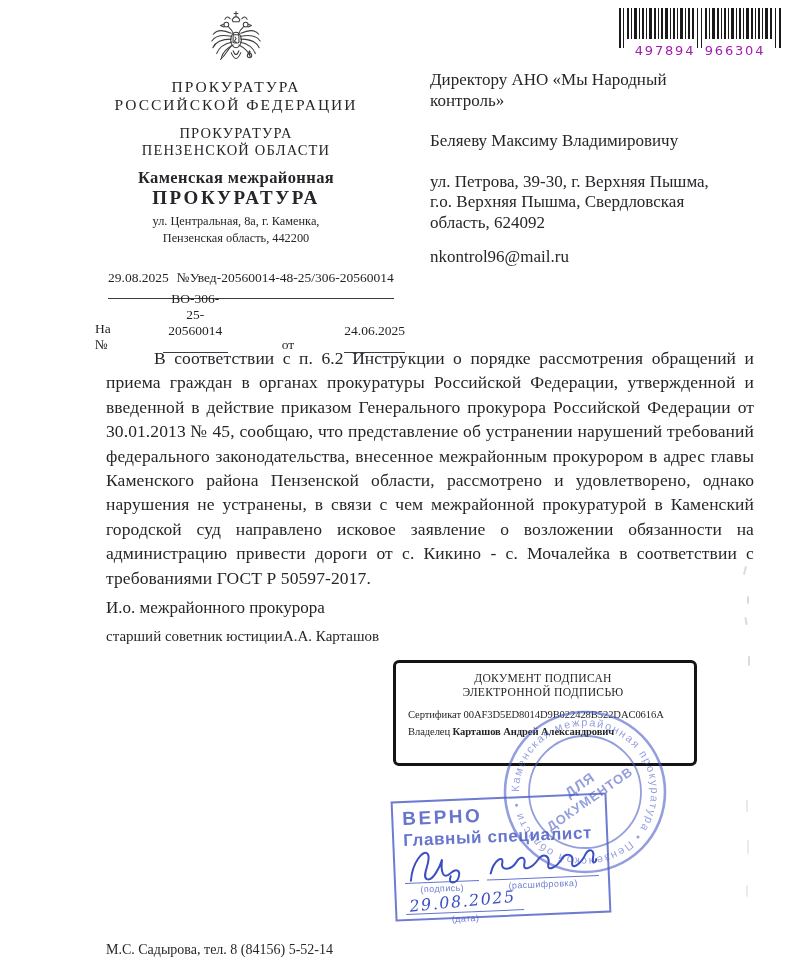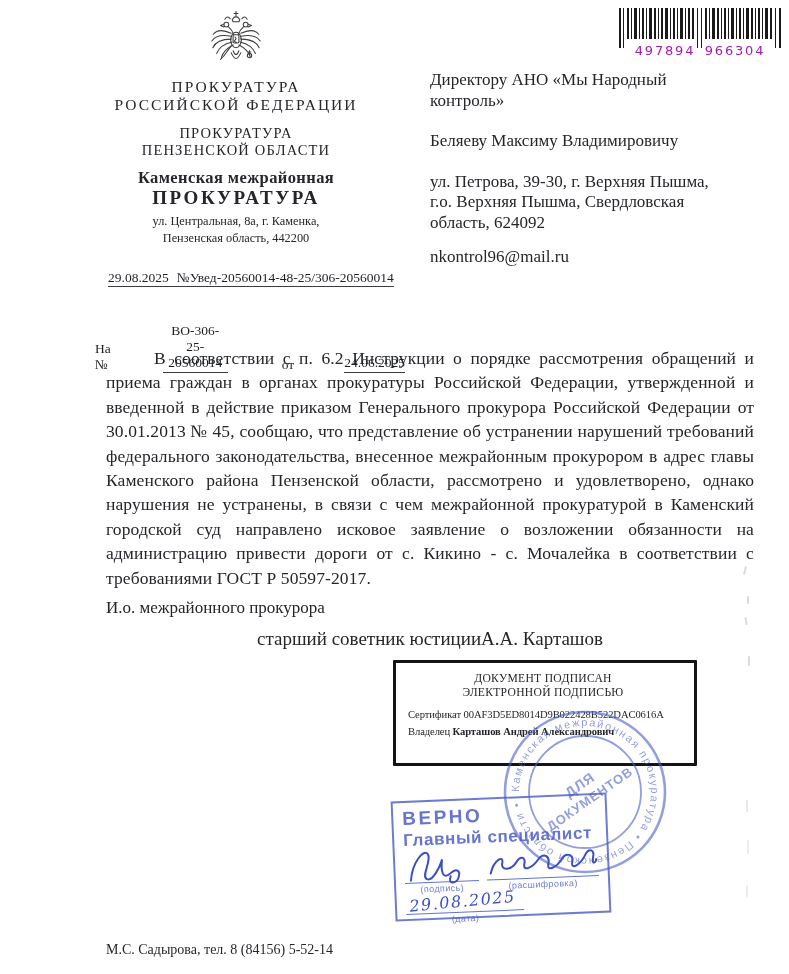--- a/index.html
+++ b/index.html
@@ -22,35 +22,35 @@
   .bc-nums { display:flex; justify-content:space-around; margin:-9px 14px 0 14px;
              font-family:"DejaVu Sans","Liberation Sans",sans-serif; font-size:13px; letter-spacing:1.8px; color:#a21caf; }
   
   .recipient { position:absolute; left:430px; top:70px; width:292px; font-size:17px; line-height:20.5px; }
   .recipient p { margin:0; }
   .recipient p + p { margin-top:20px; }
   .recipient .email { margin-top:14px; }
   
   .refs { position:absolute; left:95px; top:270px; width:310px; font-size:13.5px; color:#1e2022; }
   .refs .line1 { margin-left:13px; }
-  .u { border-bottom:1px solid #3a3c40; padding-bottom:1px;margin-top:32px; }
+  .u { border-bottom:1px solid #3a3c40; padding-bottom:13px; }
   .refs .line2 { margin-top:5px; display:flex; align-items:flex-end;gap:44px; }
   .refs .in-num { display:inline-block; width:178px; text-align:center; margin-left:8px; }
   .refs .from { margin-left:10px; margin-right:6px; }
   .gap8 { display:inline-block; width:8px; }
   
   .body-par { position:absolute; left:106px; top:346px; width:648px; font-size:17.5px;
               line-height:24.4px; text-align:justify; text-indent:48px; letter-spacing:.1px; }
   
   .post1 { position:absolute; left:106px; top:598px; font-size:17px; }
   .sigrow { position:absolute; left:106px; top:628px; width:648px; display:flex;
-            justify-content:center; font-size:19px; }
+            justify-content:flex-start; font-size:15px; }
   
   .esign { position:absolute; left:393px; top:660px; width:304px; height:106px;
-           border:3px solid #141414; border-radius:1px; padding:9px 16px 6px 12px; background:transparent; z-index:2; }
+           border:3px solid #141414; border-radius:6px; padding:9px 16px 6px 12px; background:transparent; z-index:2; }
   .esign .t { text-align:center; font-size:11.6px; line-height:14px; letter-spacing:.3px; }
   .esign .row { font-size:10.6px; line-height:16.5px; letter-spacing:-.1px; }
   .esign .rows { margin-top:7px; }
   .esign b { font-weight:bold; }
   
   .round-stamp { position:absolute; left:497px; top:704px; z-index:4; opacity:.6; }
   
   .verno { position:absolute; left:393px; top:797px; width:216px; height:120px; z-index:5;
            border:2.5px solid rgba(72,90,198,.8); transform:rotate(-2.4deg);
            padding:5px 9px 4px 9px; color:#4d5ec6;

